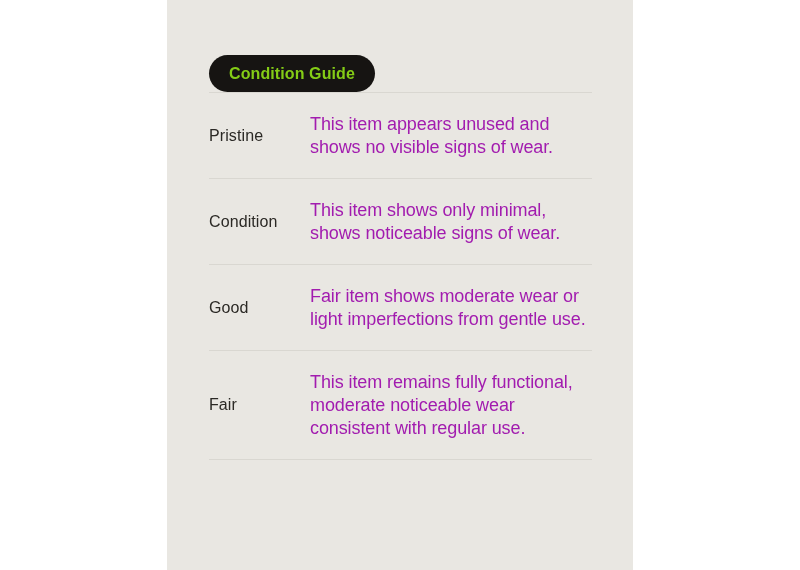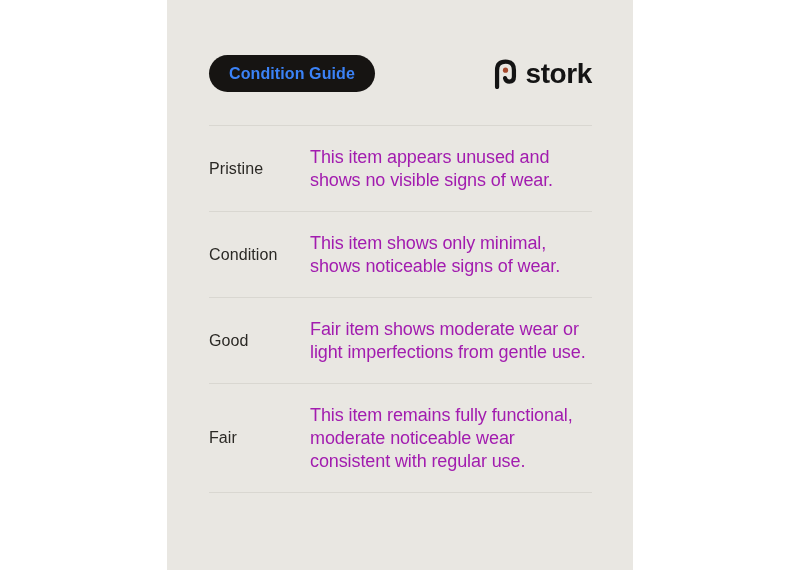--- a/index.html
+++ b/index.html
@@ -18,21 +18,21 @@
     padding: 55px 41px 0 42px;
   }
   .header {
     display: flex;
     justify-content: space-between;
     align-items: center;
     height: 37px;
   }
   .badge {
     background: #161412;
-    color: #3b82f6;
+    color: #84cc16;
     border: none;
     height: 37px;
     padding: 0 20px;
     border-radius: 19px;
     display: inline-flex;
     align-items: center;
     font-family: "Liberation Sans", sans-serif;
     font-size: 16px;
     font-weight: 700;
     letter-spacing: 0.1px;
@@ -43,21 +43,21 @@
     gap: 7px;
   }
   .brand-icon { width: 27px; height: 31px; display: block; }
   .brand-name {
     font-size: 28px;
     font-weight: 600;
     color: #141414;
     letter-spacing: -0.4px;
     line-height: 1;
   }
-  .guide-table { margin-top: 33px; }
+  .guide-table { }
   .row {
     display: flex;
     align-items: center;
     border-top: 1px solid #d9d7d1;
     padding: 19.5px 0;
   }
   .row:last-child { border-bottom: 1px solid #d9d7d1; }
   .row-label {
     width: 101px;
     flex: 0 0 101px;
@@ -75,27 +75,20 @@
 </style>
 </head>
 <body>
 
 <div class="stage">
   <div class="card">
 
     <div class="header">
       <span class="badge">Condition Guide</span>
 
-      <div class="brand">
-        <svg class="brand-icon" viewBox="0 0 32 36" xmlns="http://www.w3.org/2000/svg">
-          <path d="M6 34 L6 14 Q6 4 16 4 Q26 4 26 14 L26 21.5 Q26 27.5 20.5 27.5 Q16.5 27.5 15.5 23.5" fill="none" stroke="#141414" stroke-width="5" stroke-linecap="round" stroke-linejoin="round"></path>
-          <circle cx="16" cy="14" r="3.1" fill="#a64a2e"></circle>
-        </svg>
-        <span class="brand-name">stork</span>
-      </div>
     </div>
 
     <div class="guide-table">
 
       <div class="row">
         <div class="row-label">Pristine</div>
         <div class="row-desc">This item appears unused and shows no visible signs of wear.</div>
       </div>
 
       <div class="row">

